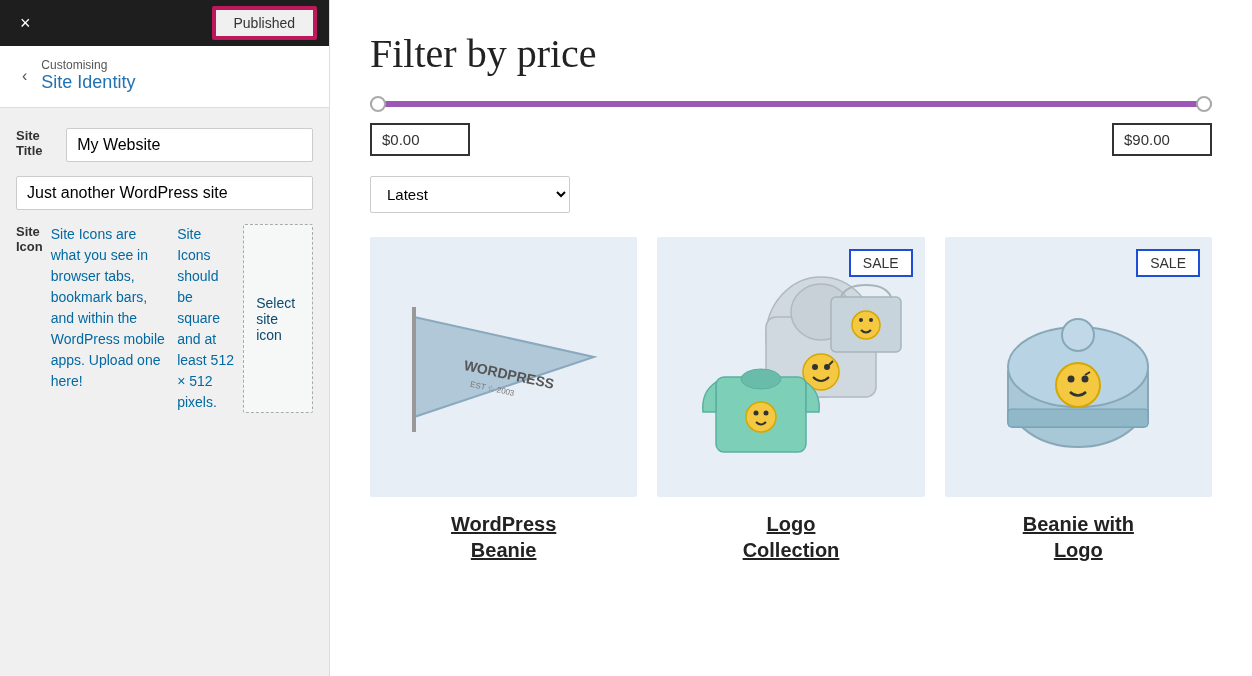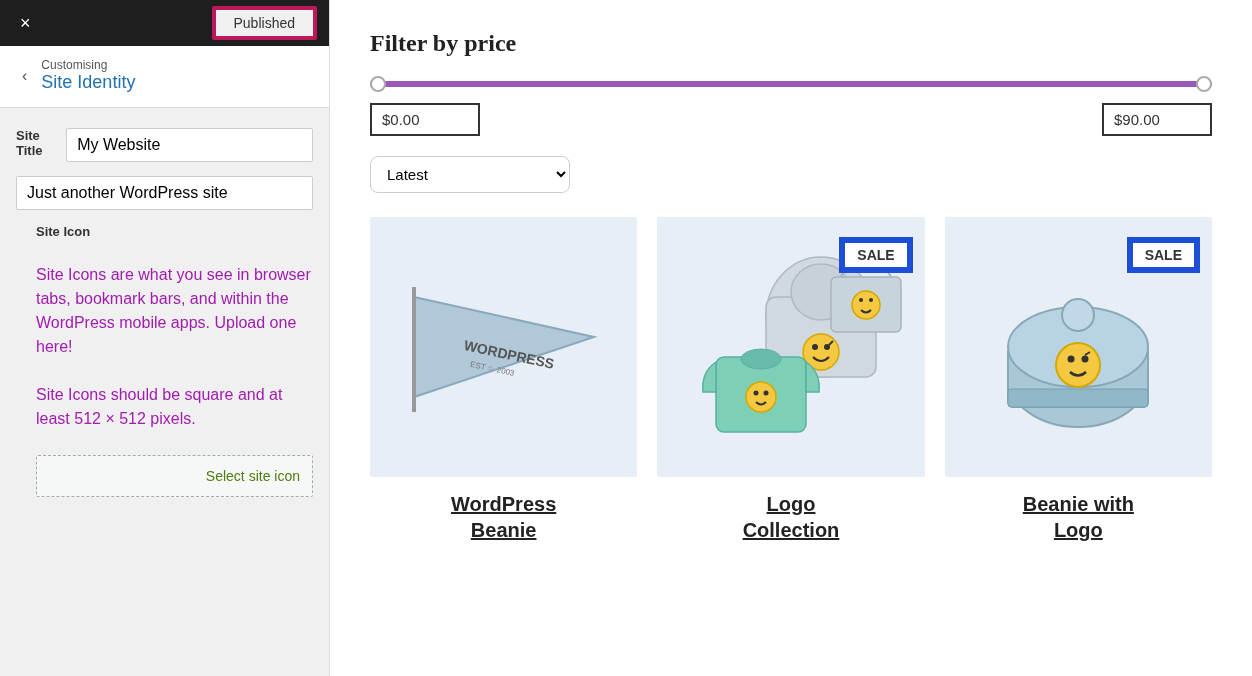--- a/index.html
+++ b/index.html
@@ -103,61 +103,60 @@
       width: 100%;
       padding: 7px 10px;
       border: 1px solid #ccc;
       border-radius: 2px;
       font-size: 16px;
       background: #fff;
     }
 
     .site-icon-section {
       display: flex;
-      flex-direction: column;
-      gap: 24px;
-      margin-left: 20px;
+      flex-direction: row;
+      gap: 8px;
     }
 
     .site-icon-title {
       font-size: 13px;
       font-weight: bold;
       color: #333;
     }
 
     .site-icon-desc {
-      font-size: 16px;
-      color: #a21caf;
+      font-size: 14px;
+      color: #0369a1;
       line-height: 1.5;
     }
 
     .select-site-icon-btn {
       width: 100%;
       background: #f6f7f7;
       border: 1px dashed #aaa;
       padding: 12px;
       font-size: 14px;
-      color: #4d7c0f;
+      color: #0c4a6e;
       cursor: pointer;
       border-radius: 2px;
-      text-align: right;
+      text-align: left;
     }
 
     
     .main-content {
       flex: 1;
       padding: 30px 40px;
       overflow-y: auto;
       background: #fff;
     }
 
     .filter-title {
       font-family: Georgia, 'Times New Roman', serif;
-      font-size: 24px;
-      font-weight: bold;
+      font-size: 40px;
+      font-weight: normal;
       margin-bottom: 24px;
       color: #222;
     }
 
     .price-slider-container {
       margin-bottom: 20px;
     }
 
     .slider-track {
       position: relative;
@@ -194,29 +193,29 @@
     .price-inputs {
       display: flex;
       justify-content: space-between;
       margin-bottom: 18px;
     }
 
     .price-input {
       border: 2px solid #333;
       padding: 6px 10px;
       font-size: 15px;
-      width: 110px;
+      width: 100px;
       color: #333;
     }
 
     .sort-select {
       padding: 8px 36px 8px 12px;
       font-size: 15px;
       border: 1px solid #ccc;
-      border-radius: 8px;
+      border-radius: 2px;
       background: #fff;
       appearance: auto;
       margin-bottom: 24px;
       width: 200px;
       cursor: pointer;
     }
 
     .products-grid {
       display: grid;
       grid-template-columns: repeat(3, 1fr);
@@ -236,27 +235,27 @@
       border-radius: 2px;
       display: flex;
       align-items: center;
       justify-content: center;
       height: 260px;
       overflow: hidden;
     }
 
     .sale-badge {
       position: absolute;
-      top: 20px;
+      top: 12px;
       right: 12px;
       background: #fff;
-      border: 6px solid #1d4ed8;
+      border: 2px solid #1d4ed8;
       padding: 4px 12px;
       font-size: 14px;
-      font-weight: bold;
+      font-weight: normal;
       color: #333;
     }
 
     .product-title {
       font-size: 20px;
       font-weight: bold;
       text-align: center;
       margin-top: 14px;
       text-decoration: underline;
       color: #222;

